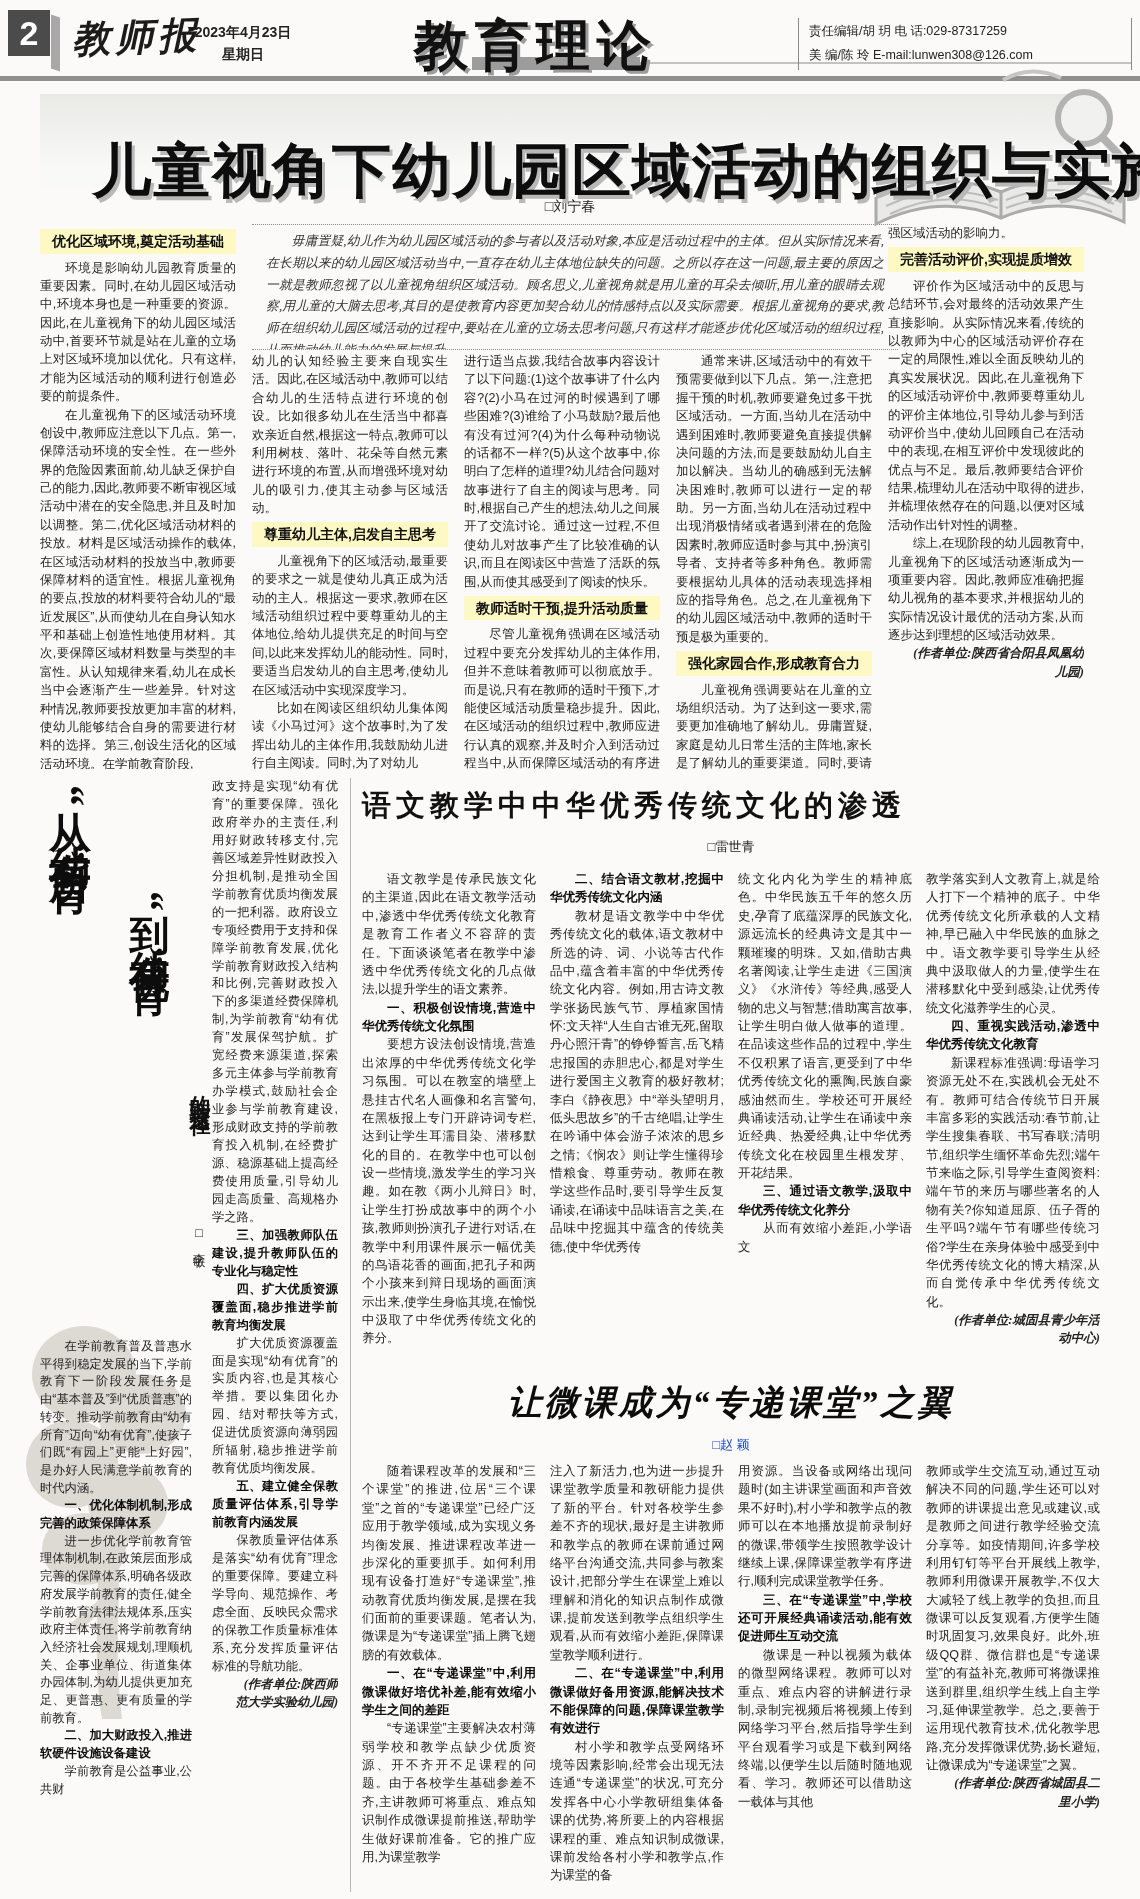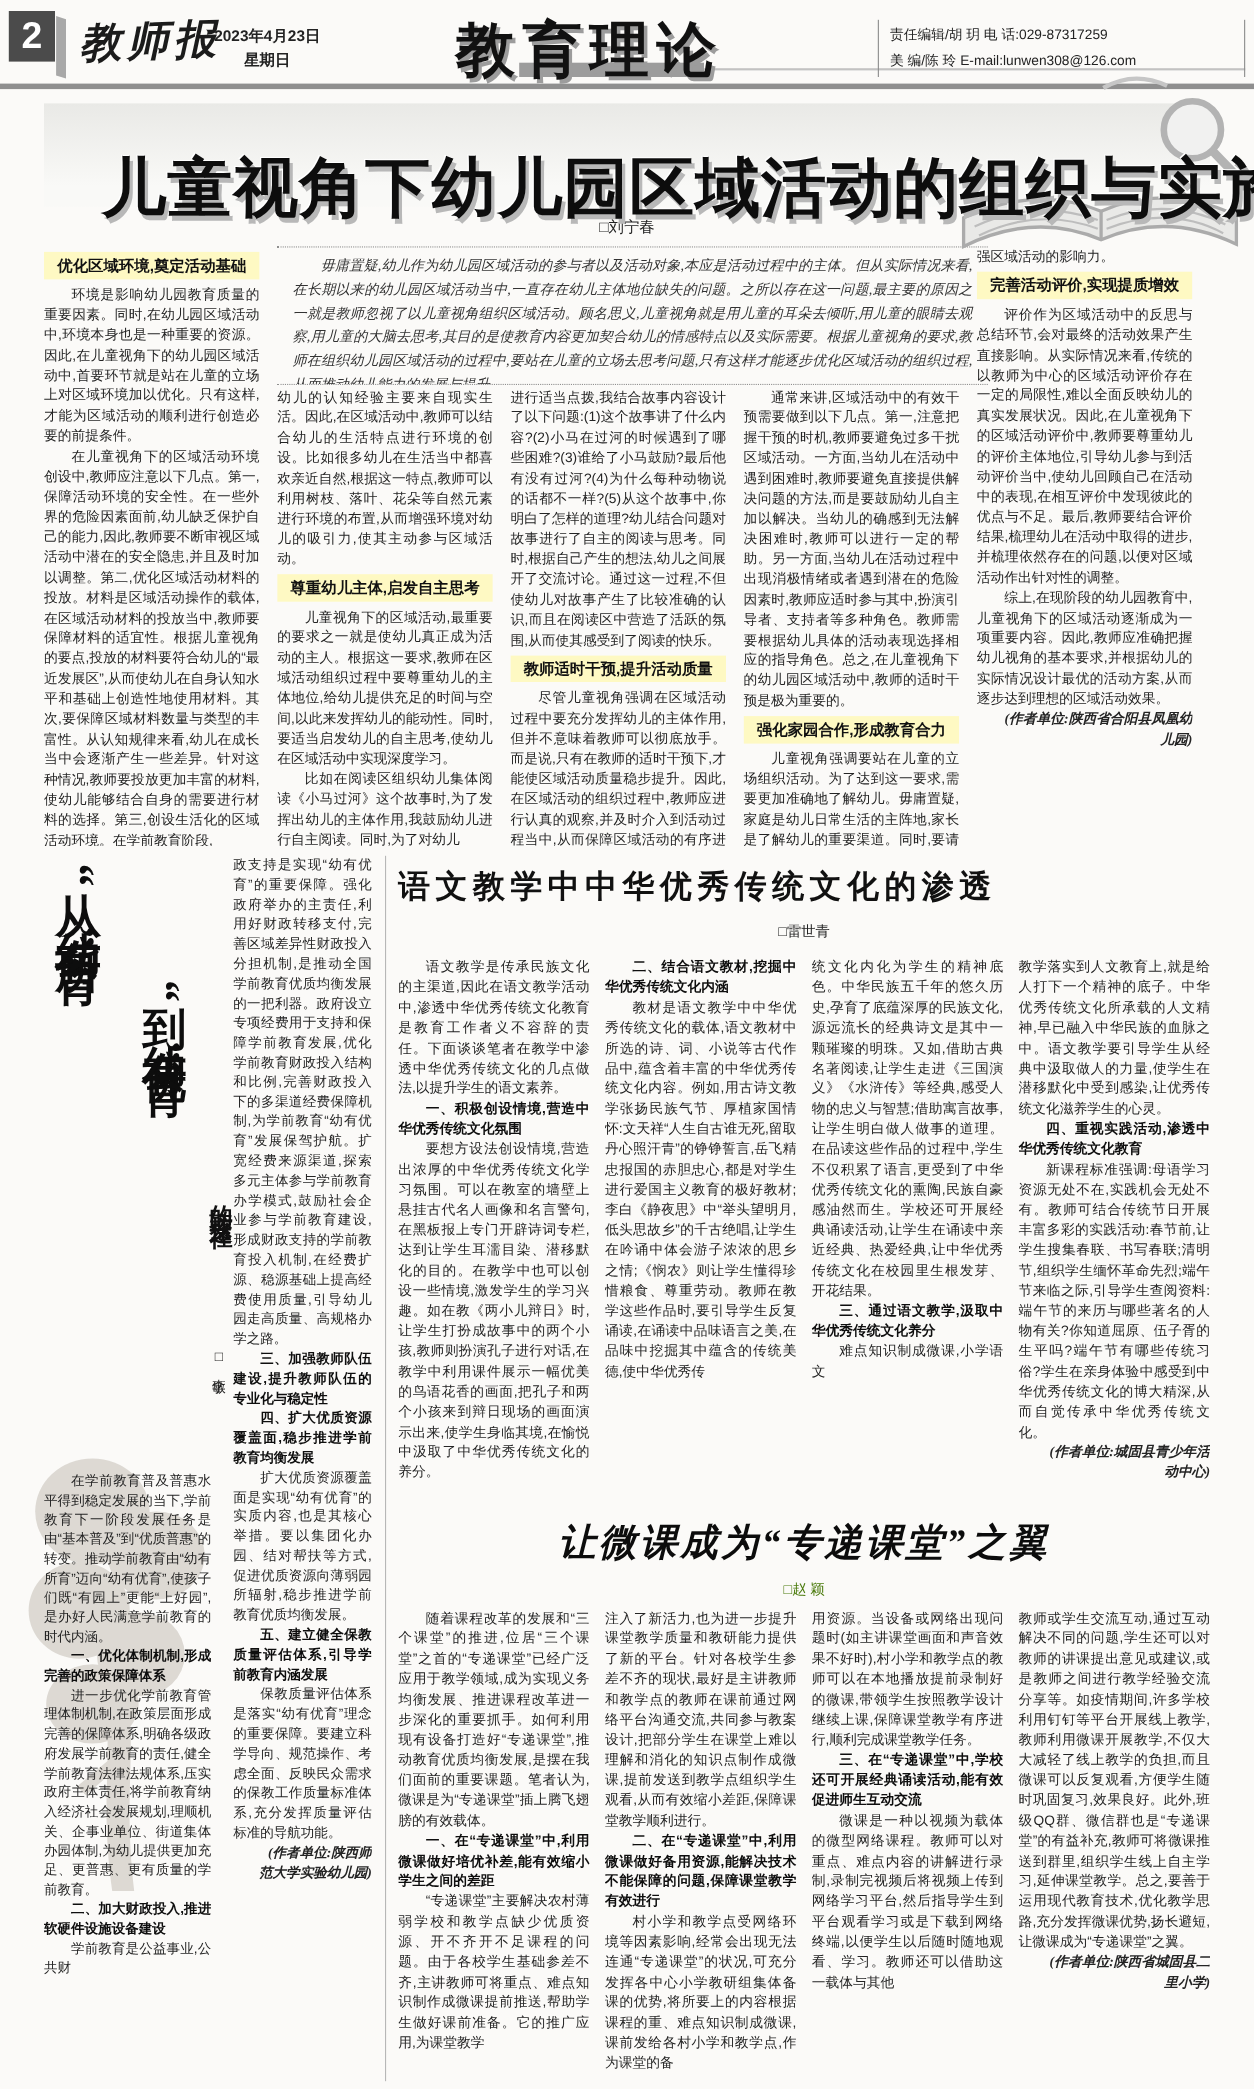--- a/index.html
+++ b/index.html
@@ -66,21 +66,21 @@
   
   .rightblk{position:absolute;left:362px;top:778px;width:738px;height:1118px;}
   .ywtitle{text-align:left;font-size:29px;font-weight:700;letter-spacing:5px;
            font-family:"Liberation Serif",serif;color:#111;margin-top:8px;}
   .ywby{text-align:center;font-size:13px;margin-top:12px;color:#222;}
   .ywcols{display:flex;gap:14px;margin-top:14px;}
   .ywcol{width:174px;height:486px;overflow:hidden;font-size:12.5px;line-height:1.47;
          text-align:justify;color:#242424;}
   .wktitle{text-align:center;font-size:34px;font-weight:700;font-style:italic;letter-spacing:3px;
            font-family:"Liberation Serif",serif;color:#0c0c0c;margin-top:24px;}
-  .wkby{text-align:center;font-size:13px;margin-top:10px;color:#4d7c0f;}
+  .wkby{text-align:center;font-size:13px;margin-top:10px;color:#1d4ed8;}
   .wkcols{display:flex;gap:14px;margin-top:8px;}
   .wkcol{width:174px;height:420px;overflow:hidden;font-size:12.5px;line-height:1.47;
          text-align:justify;color:#242424;}
 </style>
 </head>
 <body>
 
 <div class="hdr">
   <div class="pgnum">2</div>
   <div class="pgflap"></div>
@@ -196,21 +196,21 @@
         <p class="bp nsub">一、积极创设情境,营造中华优秀传统文化氛围</p>
         <p class="bp">要想方设法创设情境,营造出浓厚的中华优秀传统文化学习氛围。可以在教室的墙壁上悬挂古代名人画像和名言警句,在黑板报上专门开辟诗词专栏,达到让学生耳濡目染、潜移默化的目的。在教学中也可以创设一些情境,激发学生的学习兴趣。如在教《两小儿辩日》时,让学生打扮成故事中的两个小孩,教师则扮演孔子进行对话,在教学中利用课件展示一幅优美的鸟语花香的画面,把孔子和两个小孩来到辩日现场的画面演示出来,使学生身临其境,在愉悦中汲取了中华优秀传统文化的养分。</p>
       </div>
       <div class="ywcol">
         <p class="bp nsub">二、结合语文教材,挖掘中华优秀传统文化内涵</p>
         <p class="bp">教材是语文教学中中华优秀传统文化的载体,语文教材中所选的诗、词、小说等古代作品中,蕴含着丰富的中华优秀传统文化内容。例如,用古诗文教学张扬民族气节、厚植家国情怀:文天祥“人生自古谁无死,留取丹心照汗青”的铮铮誓言,岳飞精忠报国的赤胆忠心,都是对学生进行爱国主义教育的极好教材;李白《静夜思》中“举头望明月,低头思故乡”的千古绝唱,让学生在吟诵中体会游子浓浓的思乡之情;《悯农》则让学生懂得珍惜粮食、尊重劳动。教师在教学这些作品时,要引导学生反复诵读,在诵读中品味语言之美,在品味中挖掘其中蕴含的传统美德,使中华优秀传</p>
       </div>
       <div class="ywcol">
         <p class="bp nc">统文化内化为学生的精神底色。中华民族五千年的悠久历史,孕育了底蕴深厚的民族文化,源远流长的经典诗文是其中一颗璀璨的明珠。又如,借助古典名著阅读,让学生走进《三国演义》《水浒传》等经典,感受人物的忠义与智慧;借助寓言故事,让学生明白做人做事的道理。在品读这些作品的过程中,学生不仅积累了语言,更受到了中华优秀传统文化的熏陶,民族自豪感油然而生。学校还可开展经典诵读活动,让学生在诵读中亲近经典、热爱经典,让中华优秀传统文化在校园里生根发芽、开花结果。</p>
         <p class="bp nsub">三、通过语文教学,汲取中华优秀传统文化养分</p>
-        <p class="bp">难点知识制成微课,小学语文</p>
+        <p class="bp">从而有效缩小差距,小学语文</p>
       </div>
       <div class="ywcol">
         <p class="bp nc">教学落实到人文教育上,就是给人打下一个精神的底子。中华优秀传统文化所承载的人文精神,早已融入中华民族的血脉之中。语文教学要引导学生从经典中汲取做人的力量,使学生在潜移默化中受到感染,让优秀传统文化滋养学生的心灵。</p>
         <p class="bp nsub">四、重视实践活动,渗透中华优秀传统文化教育</p>
         <p class="bp">新课程标准强调:母语学习资源无处不在,实践机会无处不有。教师可结合传统节日开展丰富多彩的实践活动:春节前,让学生搜集春联、书写春联;清明节,组织学生缅怀革命先烈;端午节来临之际,引导学生查阅资料:端午节的来历与哪些著名的人物有关?你知道屈原、伍子胥的生平吗?端午节有哪些传统习俗?学生在亲身体验中感受到中华优秀传统文化的博大精深,从而自觉传承中华优秀传统文化。</p>
         <p class="bp attr">(作者单位:城固县青少年活动中心)</p>
       </div>
     </div>
   </div>
 

